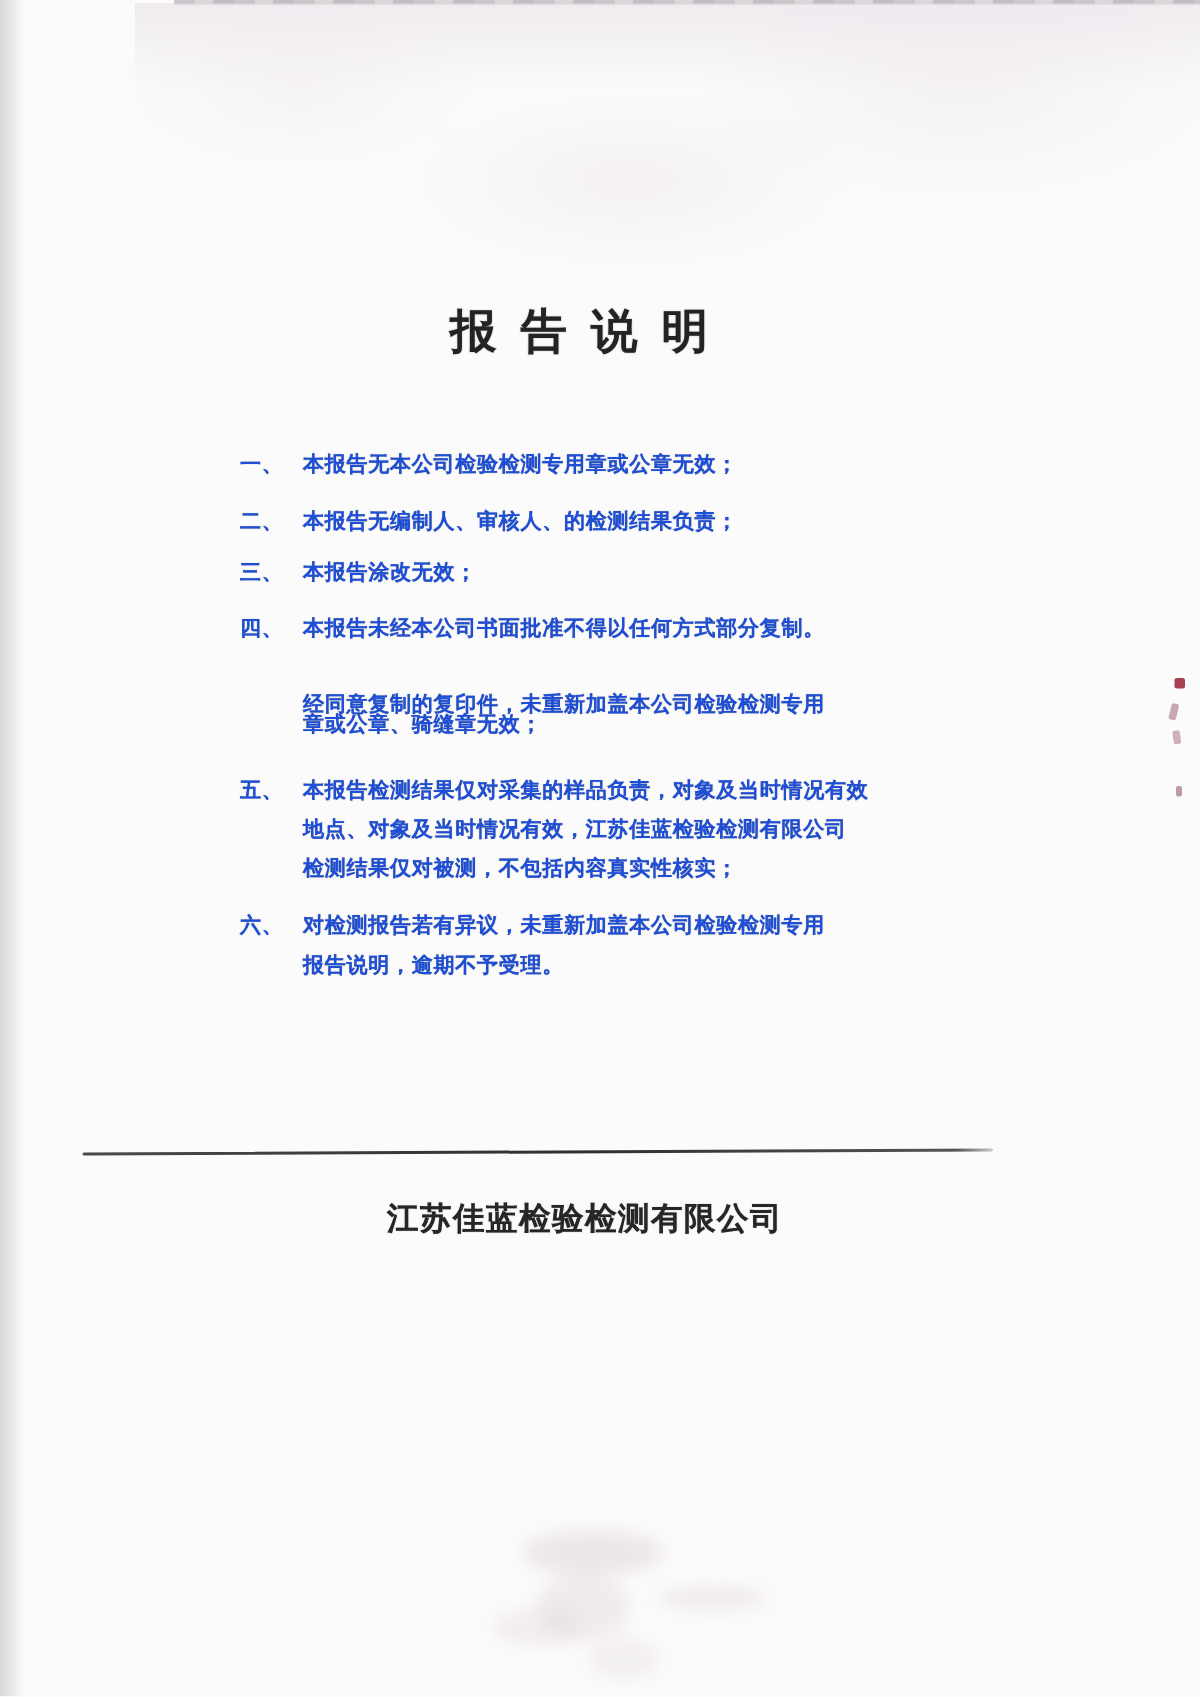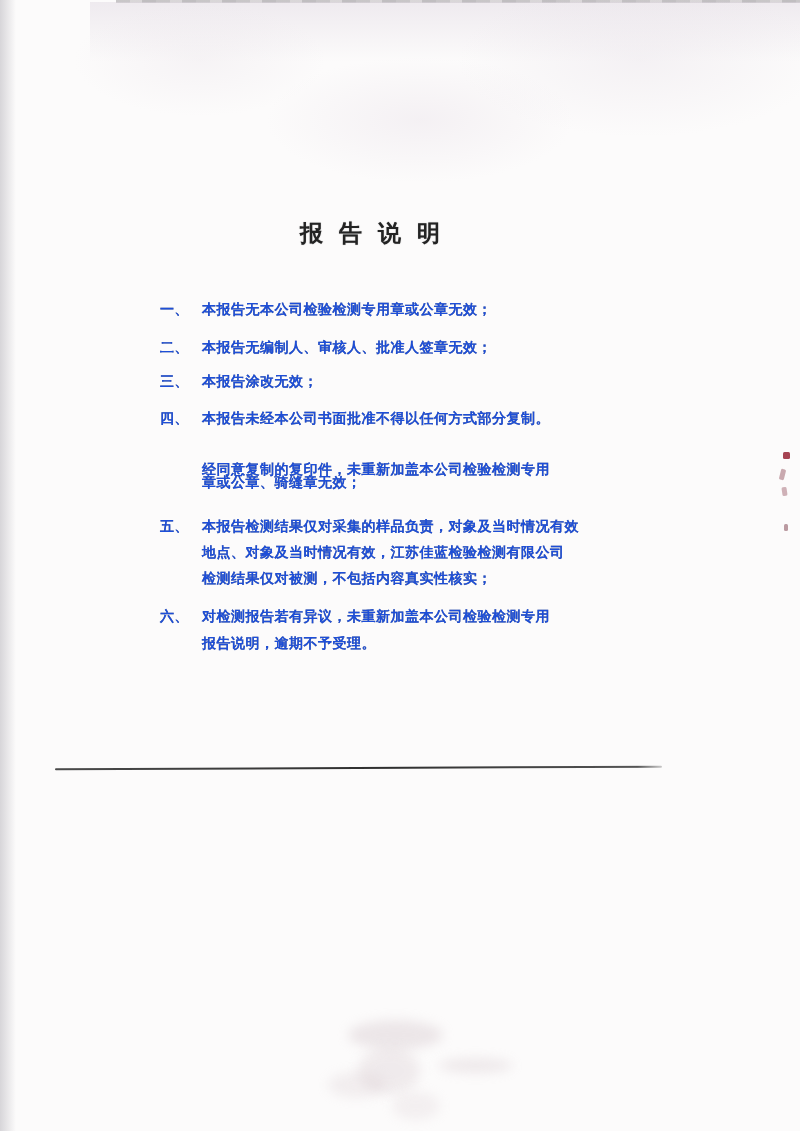--- a/index.html
+++ b/index.html
@@ -31,23 +31,23 @@
   .scan-mottle {
     position: absolute; inset: 0; pointer-events: none;
     background:
       radial-gradient(220px 90px at 420px 120px, rgba(226,216,226,.30), rgba(226,216,226,0) 70%),
       radial-gradient(260px 110px at 640px 60px, rgba(224,216,226,.28), rgba(224,216,226,0) 70%),
       radial-gradient(180px 80px at 200px 60px, rgba(228,220,228,.25), rgba(228,220,228,0) 70%);
   }
   
   .title {
     position: absolute;
-    top: 218px; left: 300px;
+    top: 200px; left: 300px;
     margin: 0;
-    font-size: 23px;
+    font-size: 31px;
     font-weight: 700;
     letter-spacing: 16px;
     color: #232323;
     text-shadow: 0 0 1px rgba(30,30,30,.45);
     white-space: nowrap;
   }
   
   .line {
     position: absolute;
     left: 202px;
@@ -100,37 +100,38 @@
   <div class="scan-top-edge"></div>
   <div class="scan-top-wash"></div>
   <div class="scan-left-edge"></div>
   <div class="scan-mottle"></div>
 
   <h1 class="title">报告说明</h1>
 
   <div>
     <div class="line numbered" style="top:301px"><span class="num">一、</span><span>本报告无本公司检验检测专用章或公章无效；</span></div>
 
-    <div class="line numbered" style="top:339px"><span class="num">二、</span><span>本报告无编制人、审核人、批准人签章无效；</span></div>
+    <div class="line numbered" style="top:339px"><span class="num">二、</span><span>本报告无编制人、审核人、的检测结果负责；</span></div>
 
     <div class="line numbered" style="top:373px"><span class="num">三、</span><span>本报告涂改无效；</span></div>
 
     <div class="line numbered" style="top:410px"><span class="num">四、</span><span>本报告未经本公司书面批准不得以任何方式部分复制。</span></div>
     <div class="line" style="top:461px"><span>经同意复制的复印件，未重新加盖本公司检验检测专用</span></div>
     <div class="line" style="top:474px"><span>章或公章、骑缝章无效；</span></div>
 
     <div class="line numbered" style="top:518px"><span class="num">五、</span><span>本报告检测结果仅对采集的样品负责，对象及当时情况有效</span></div>
     <div class="line" style="top:544px"><span>地点、对象及当时情况有效，江苏佳蓝检验检测有限公司</span></div>
     <div class="line" style="top:570px"><span>检测结果仅对被测，不包括内容真实性核实；</span></div>
 
     <div class="line numbered" style="top:608px"><span class="num">六、</span><span>对检测报告若有异议，未重新加盖本公司检验检测专用</span></div>
     <div class="line" style="top:635px"><span>报告说明，逾期不予受理。</span></div>
   </div>
 
   <div class="divider"></div>
+  <div class="company">江苏佳蓝检验检测有限公司</div>
 
   <div class="speck s1"></div>
   <div class="speck s2"></div>
   <div class="speck s3"></div>
   <div class="speck s4"></div>
 
   <div class="blot b1"></div>
   <div class="blot b2"></div>
   <div class="blot b3"></div>
   <div class="blot b4"></div>

